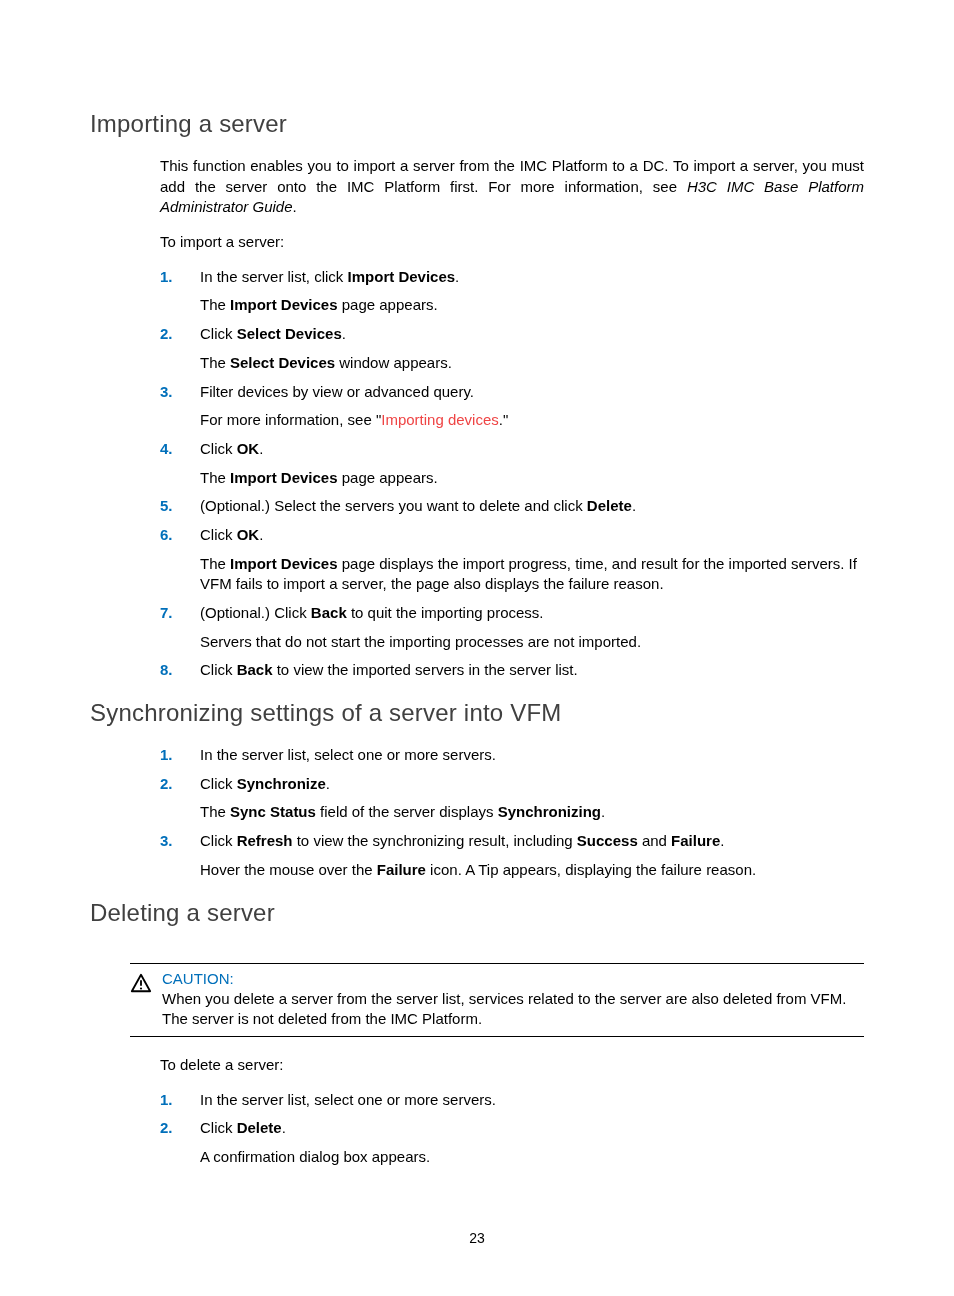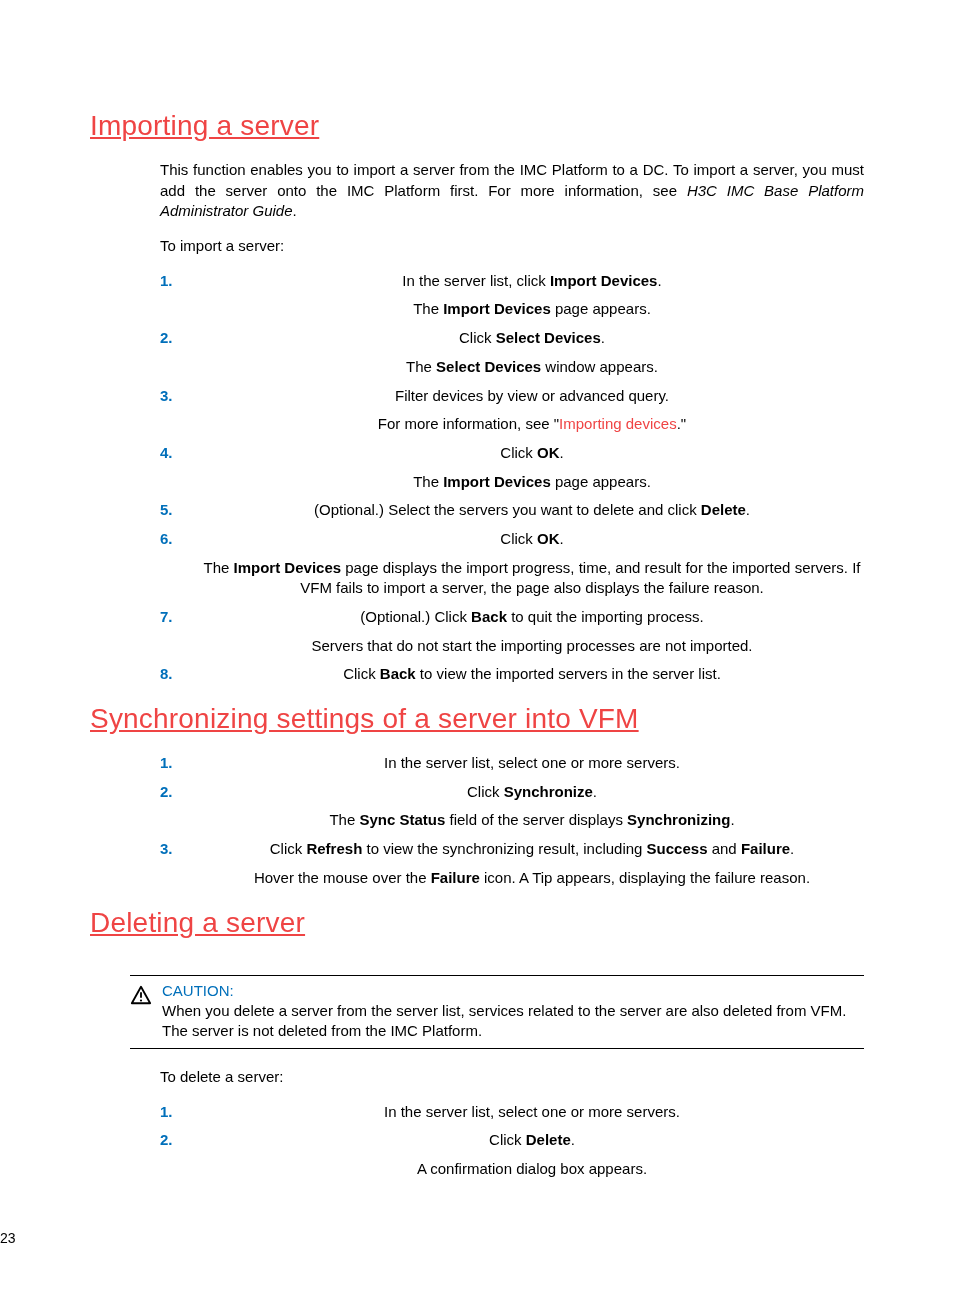--- a/index.html
+++ b/index.html
@@ -13,45 +13,43 @@
   .page {
     width: 954px;
     min-height: 1296px;
     box-sizing: border-box;
     padding: 110px 90px 40px 90px;
     position: relative;
   }
   h1 {
     font-family: Arial, Helvetica, sans-serif;
     font-weight: 400;
-    font-size: 28px;
-    color: #ef4444;
+    font-size: 24px;
+    color: #404040;
     margin: 0 0 18px 0;
     letter-spacing: 0.2px;
-    text-decoration: underline;
   }
   .indent {
     margin-left: 70px;
   }
   p {
     margin: 0 0 14px 0;
     line-height: 1.38;
   }
   .justify {
     text-align: justify;
   }
   em.ref {
     font-style: italic;
   }
   ol.steps {
     list-style: none;
     padding-left: 0;
     margin: 10px 0 18px 0;
     counter-reset: step;
-    text-align: center;
   }
   ol.steps > li {
     counter-increment: step;
     position: relative;
     padding-left: 40px;
     margin-bottom: 8px;
     line-height: 1.38;
   }
   ol.steps > li::before {
     content: counter(step) ".";
@@ -100,20 +98,21 @@
   .caution-body {
     margin-left: 32px;
     margin-top: 2px;
     line-height: 1.38;
   }
   .page-number {
     position: absolute;
     bottom: 50px;
     left: 0;
     width: 100%;
+    text-align: center;
     font-size: 14px;
   }
   h1 + .indent > p:first-child { margin-top: 0; }
   .section-gap { height: 10px; }
 </style>
 </head>
 <body>
 
 <div class="page">
 

